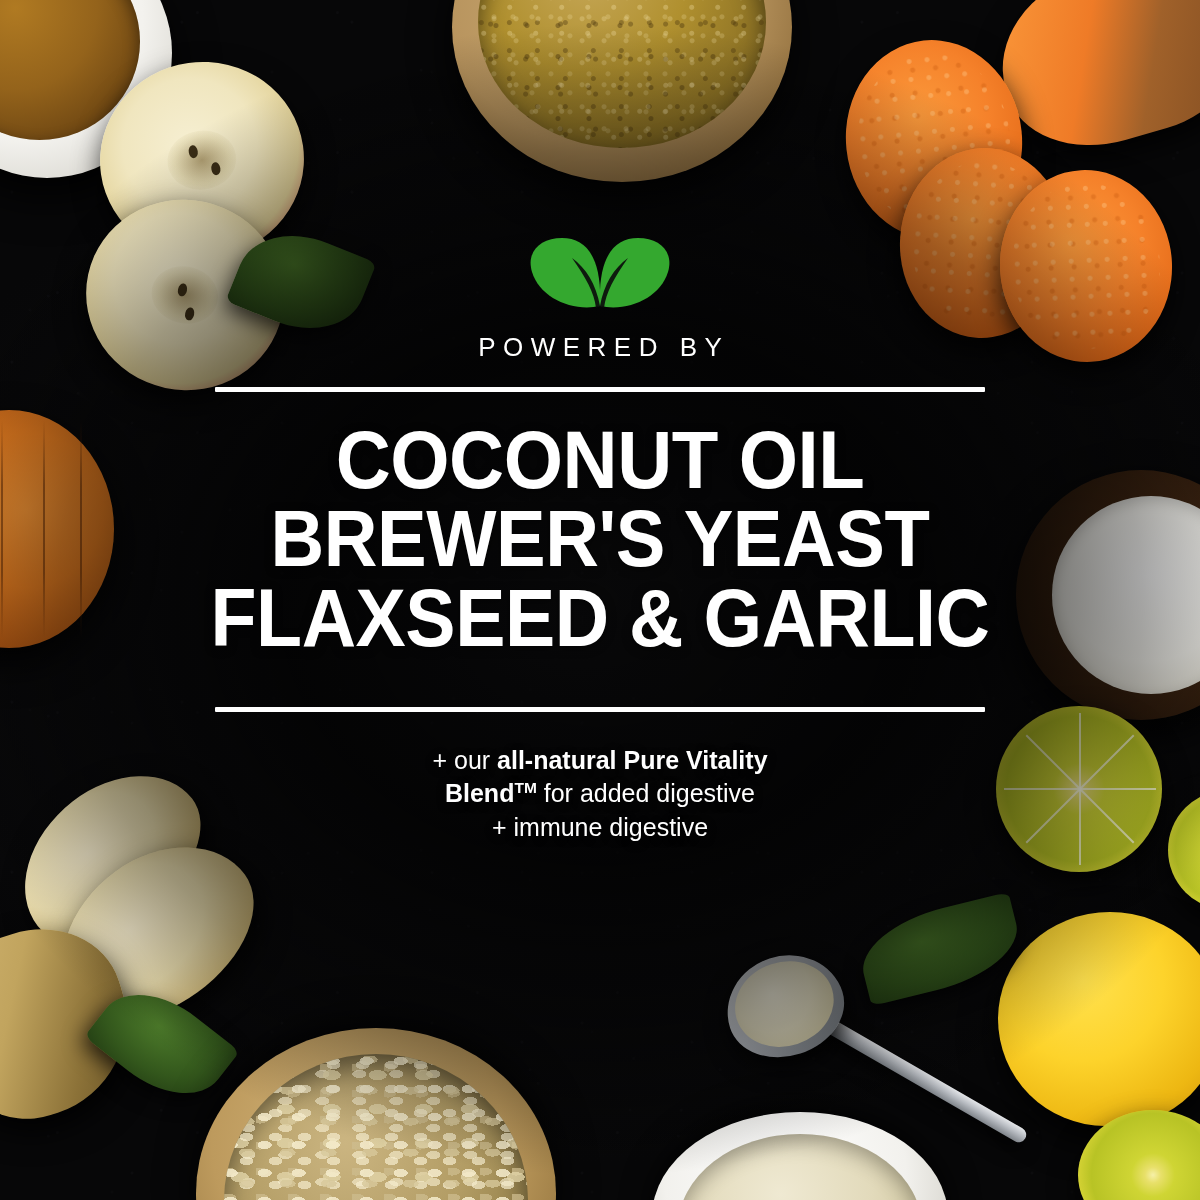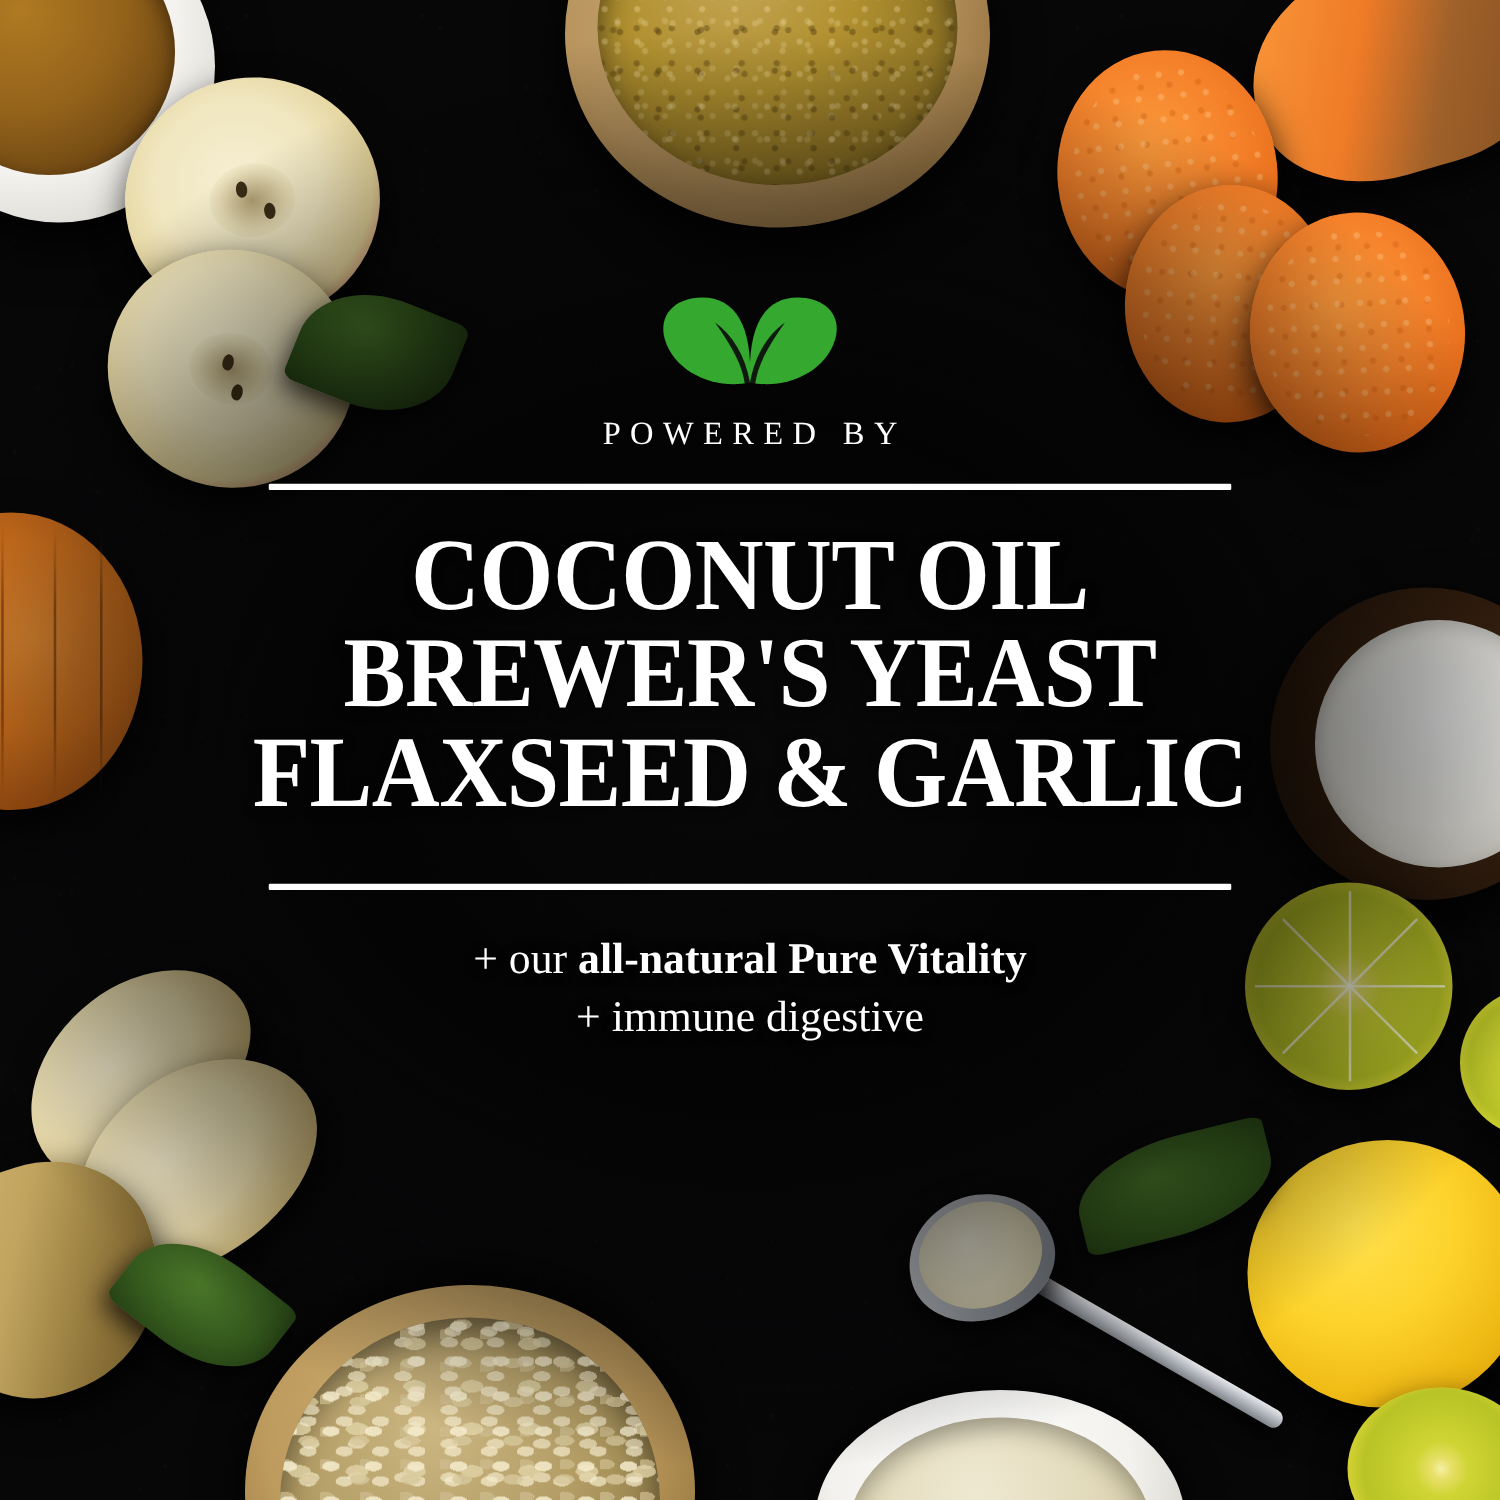--- a/index.html
+++ b/index.html
@@ -5,21 +5,21 @@
   html, body {
     margin: 0;
     padding: 0;
     background: #000;
   }
   .stage {
     position: relative;
     width: 1200px;
     height: 1200px;
     overflow: hidden;
-    font-family: Liberation Serif, serif;
+    font-family: Liberation Sans, sans-serif;
     background: #0f766e;
   }
 
   
   .slate {
     position: absolute;
     inset: 0;
     background:
       radial-gradient(ellipse 60% 45% at 48% 52%, #121214 0%, #0c0c0e 45%, #070708 100%),
       radial-gradient(ellipse 30% 25% at 12% 78%, #17171a 0%, rgba(10,10,12,0) 70%),
@@ -316,21 +316,21 @@
     text-shadow: 0 2px 10px rgba(0,0,0,.55);
   }
   .headline .hl-line { display: block; white-space: nowrap; }
   .hl-2 { font-size: 80px; }
   .hl-3 { font-size: 81px; }
   .headline-pad { height: 26px; }
 
   .subcopy {
     margin-top: 32px;
     color: #ffffff;
-    font-size: 35px;
+    font-size: 25px;
     line-height: 1.33;
     font-weight: 400;
     text-shadow: 0 2px 9px rgba(0,0,0,.6);
   }
   .subcopy .sc-line { display: block; white-space: nowrap; }
   .subcopy b { font-weight: 700; }
   .tm { font-size: .62em; vertical-align: super; font-weight: 700; letter-spacing: 0; }
 </style>
 </head>
 <body>
@@ -436,18 +436,19 @@
       <span class="hl-line hl-2">BREWER'S YEAST</span>
       <span class="hl-line hl-3">FLAXSEED &amp; GARLIC</span>
     </div>
 
     <div class="headline-pad"></div>
 
     <div class="rule rule-bottom"></div>
 
     <div class="subcopy">
       <span class="sc-line"><span>+ our </span><b>all-natural Pure Vitality</b></span>
+      <span class="sc-line"><b>Blend</b><b class="tm">TM</b><span> for added digestive</span></span>
       <span class="sc-line">+ immune digestive</span>
     </div>
 
   </div>
 
 </div>
 
 </body></html>

